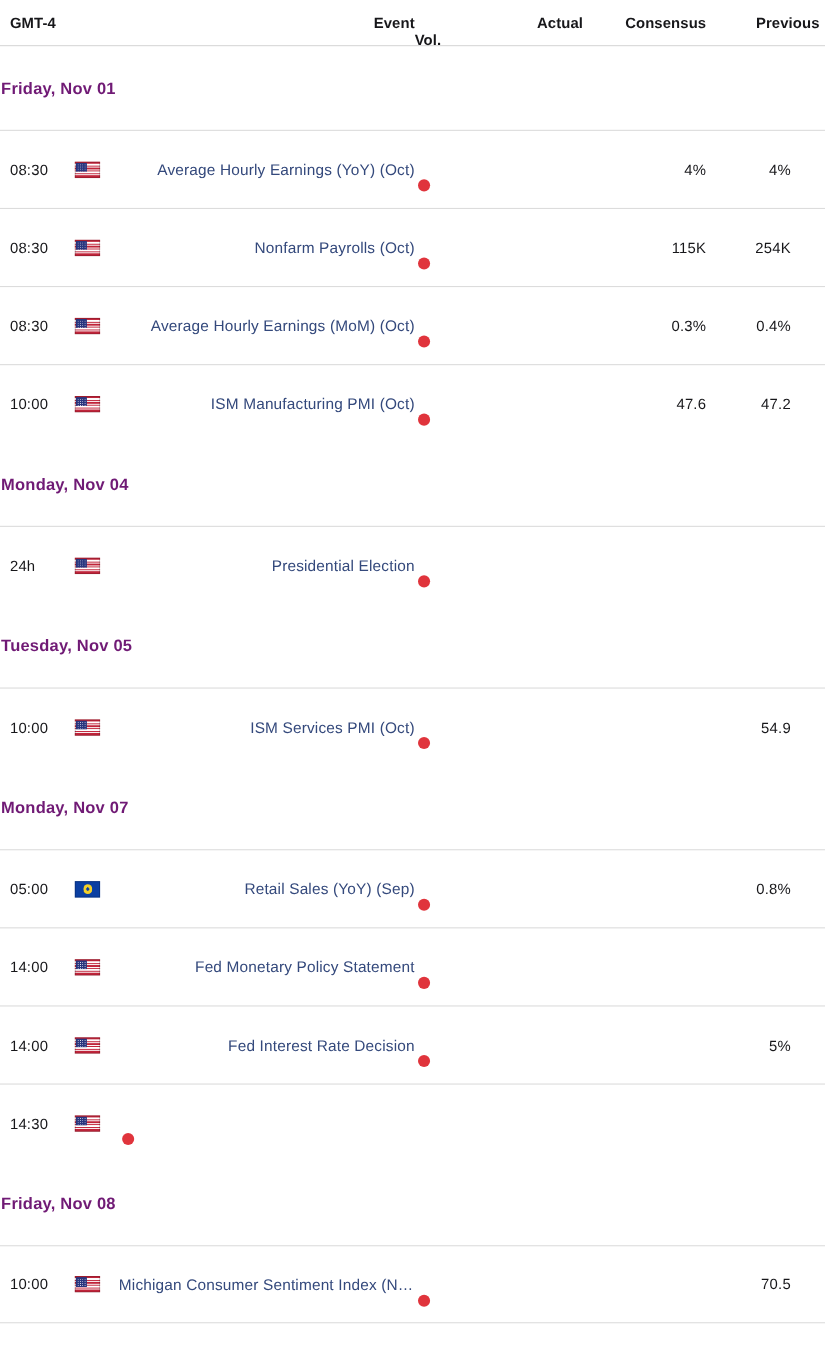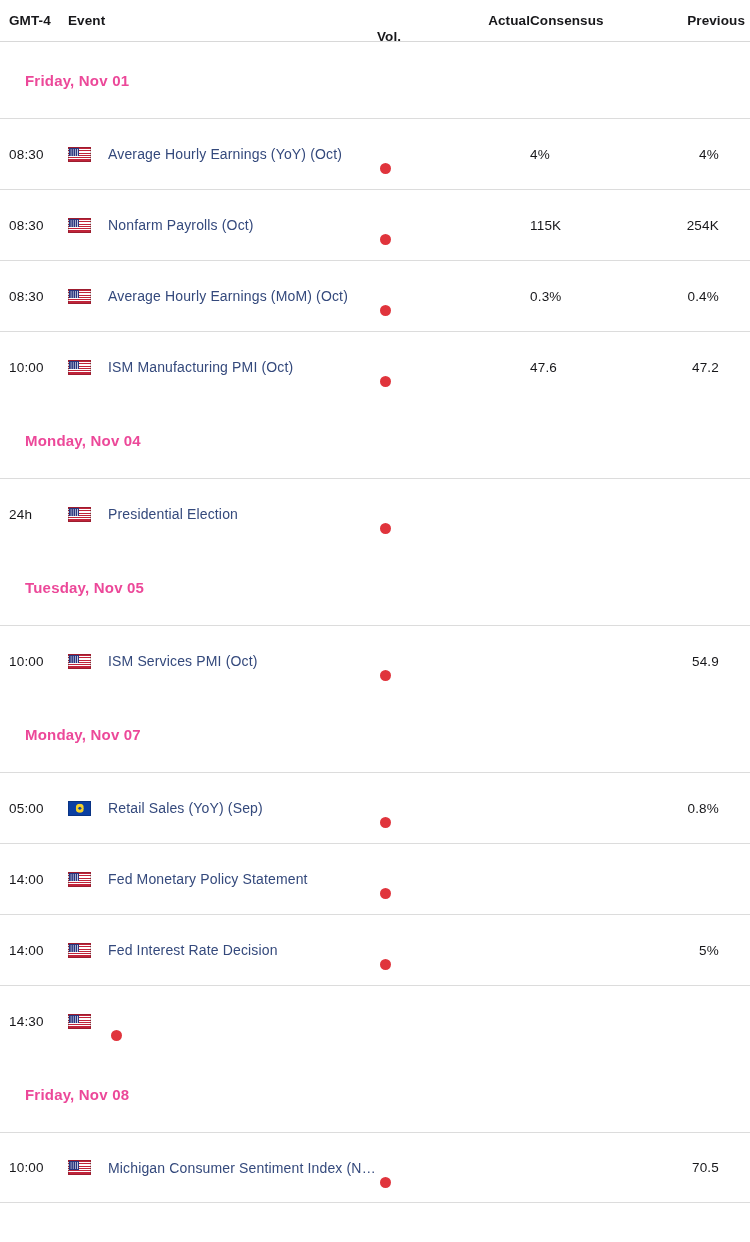--- a/index.html
+++ b/index.html
@@ -14,36 +14,36 @@
   
   .cal-header {
     display: flex; align-items: center;
     height: 42px;
     border-bottom: 1px solid #d8d8d8;
     font-size: 13.5px; font-weight: 700; color: #17171a;
     letter-spacing: .1px;
   }
   .col-time   { width: 68px;  padding-left: 9px; flex: 0 0 68px; }
   .col-flag   { width: 40px;  flex: 0 0 40px; }
-  .col-event  { flex: 1 1 auto; min-width: 0; padding-left: 0px; }
+  .col-event  { flex: 1 1 auto; min-width: 0; padding-left: 0px; text-align: right; }
   .col-vol    { width: 48px;  flex: 0 0 48px; text-align: left; margin-top: 31px; }
   .col-actual { width: 105px; flex: 0 0 105px; text-align: right; }
-  .col-cons   { width: 112px; flex: 0 0 112px; }
+  .col-cons   { width: 112px; flex: 0 0 112px; text-align: right; }
   .col-prev   { width: 108px; flex: 0 0 108px; text-align: right; padding-right: 31px; }
 
   .cal-header .col-event { padding-left: 0; }
   .cal-header .col-cons  { padding-right: 0; }
   .cal-header .col-prev  { padding-right: 5px; }
 
   
   .date-row {
     height: 76px;
     display: flex; align-items: center;
-    padding-left: 25px;
-    font-size: 15px; font-weight: 700; color: #ec4899;
+    padding-left: 1px;
+    font-size: 15px; font-weight: 700; color: #701a75;
     letter-spacing: .2px;
   }
 
   
   .event-row {
     height: 71px;
     display: flex; align-items: center;
     border-top: 1px solid #dcdcdc;
     font-size: 13.5px;
   }

